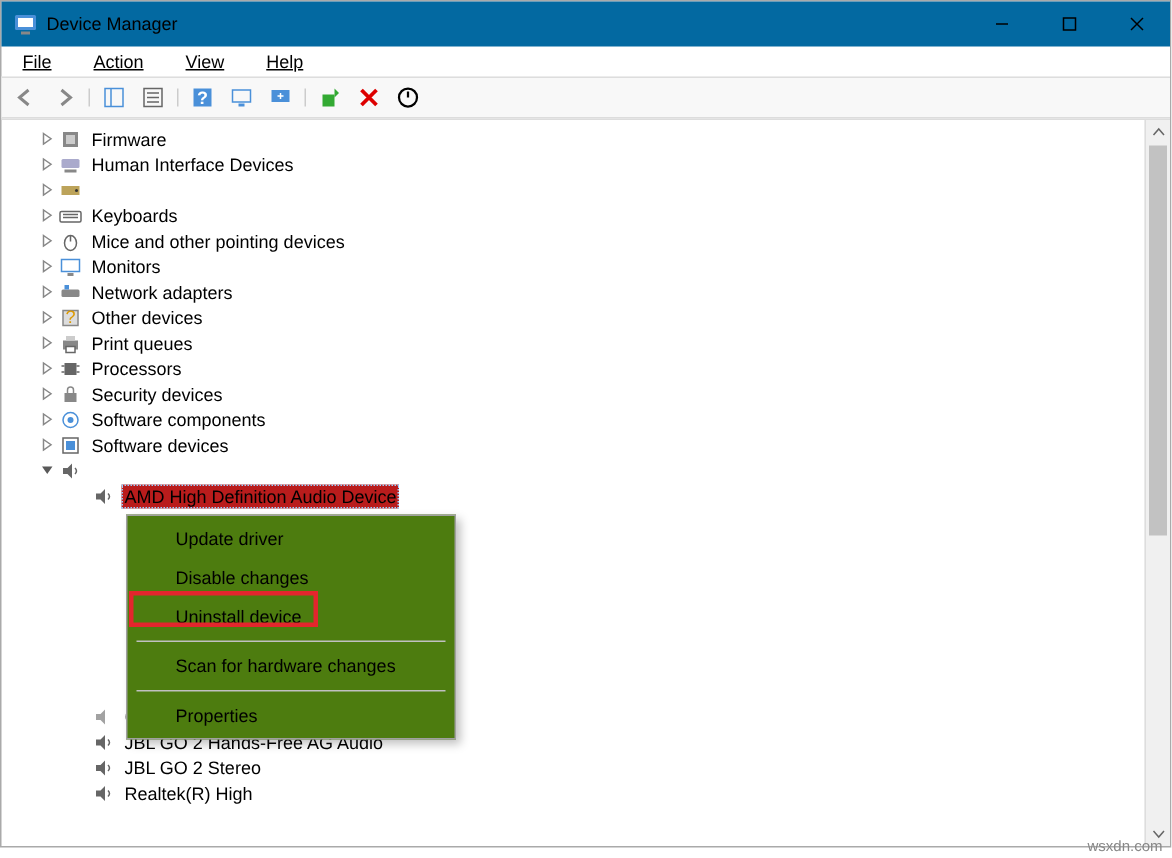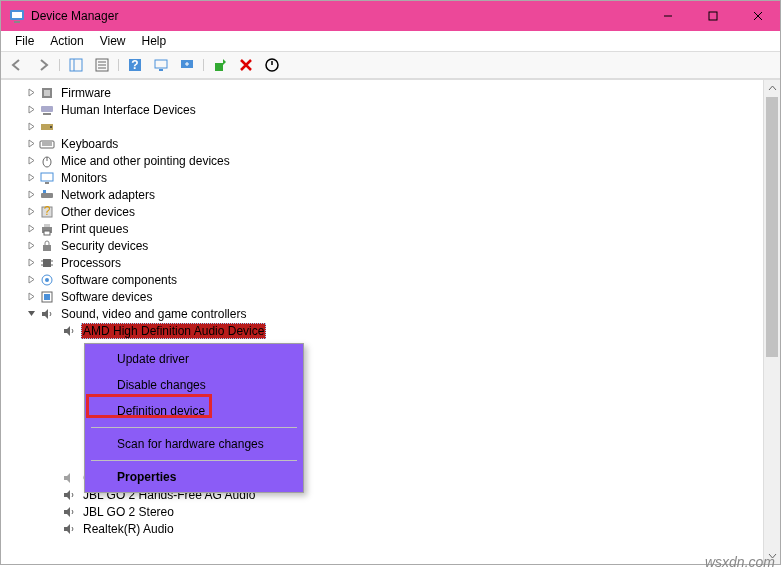--- a/index.html
+++ b/index.html
@@ -1,47 +1,47 @@
 <!DOCTYPE html>
 <html><head>
 <meta charset="utf-8">
 <style>
 * { margin: 0; padding: 0; box-sizing: border-box; font-family: "Segoe UI", Tahoma, sans-serif; font-size: 12px; }
 body { background: #fff; width: 781px; height: 572px; overflow: hidden; position: relative; }
 .window { width: 781px; height: 565px; border: 1px solid #aaa; background: #fff; display: flex; flex-direction: column; }
-.titlebar { height: 30px; display: flex; align-items: center; padding-left: 8px; background: #ec4899; }
+.titlebar { height: 30px; display: flex; align-items: center; padding-left: 8px; background: #0369a1; }
 .titlebar .icon { width: 16px; height: 16px; margin-right: 6px; }
 .titlebar-title { flex: 0 0 auto; font-size: 12px; }
 .titlebar-spacer { flex: 1; }
 .titlebar-btn { width: 45px; height: 30px; display: flex; align-items: center; justify-content: center; cursor: default; }
-.menubar { height: 20px; display: flex; align-items: center; padding-left: 6px; gap: 0; }
+.menubar { height: 20px; display: flex; align-items: center; padding-left: 6px; gap: 12px; text-decoration: underline; }
 .menuitem { padding: 2px 8px; cursor: default; }
 .toolbar { height: 28px; border-top: 1px solid #ddd; border-bottom: 1px solid #ddd; display: flex; align-items: center; padding-left: 4px; gap: 2px; background: #f8f8f8; }
 .tool { width: 24px; height: 24px; display: flex; align-items: center; justify-content: center; cursor: default; }
 .tool.divider { width: 5px; pointer-events: none; }
 .tool svg { width: 16px; height: 16px; }
 .content { flex: 1; display: flex; position: relative; overflow: hidden; border-top: 1px solid #ddd; }
 .tree { flex: 1; overflow-y: auto; padding: 4px 0 4px 4px; text-align: center; }
 .tree-row { display: flex; align-items: center; height: 17px; white-space: nowrap; cursor: default; }
 .tree-row.selected .label { background: #b91c1c; border: 1px dotted #99d1ff; padding: 0 1px; }
 .expander { width: 16px; display: flex; align-items: center; justify-content: center; }
 .expander svg { width: 9px; height: 9px; }
 .dev-icon { width: 16px; height: 16px; margin-right: 4px; display: flex; align-items: center; justify-content: center; }
 .dev-icon svg { width: 16px; height: 16px; }
 .label { padding: 0 2px; }
 .indent-1 { padding-left: 18px; }
 .indent-3 { padding-left: 56px; }
 .scrollbar { width: 17px; background: #f0f0f0; border-left: 1px solid #ddd; position: relative; }
 .scroll-arrow { height: 17px; display:flex; align-items:center; justify-content:center; }
-.context-menu { position: absolute; left: 84px; top: 343px; width: 220px; background: #8b5cf6; border: 1px solid #a0a0a0; box-shadow: 3px 3px 6px rgba(0,0,0,0.25); padding: 2px; z-index: 100; }
+.context-menu { position: absolute; left: 84px; top: 343px; width: 220px; background: #4d7c0f; border: 1px solid #a0a0a0; box-shadow: 3px 3px 6px rgba(0,0,0,0.25); padding: 2px; z-index: 100; }
 .ctx-item { padding: 6px 12px 6px 30px; cursor: default; font-size: 12px; }
 .ctx-sep { height: 1px; background: #c0c0c0; margin: 3px 4px; }
-.ctx-bold { font-weight: bold; }
+.ctx-bold { font-weight: normal; }
 .highlight-box { position: absolute; border: 3px solid #e3262d; pointer-events: none; z-index: 200; }
-.watermark { position: absolute; right: 6px; bottom: 2px; font-size: 14px; color: #888; font-style: italic; }
+.watermark { position: absolute; right: 6px; bottom: 2px; font-size: 10px; color: #888; }
 </style>
 </head>
 <body>
 
 <div class="window">
 
   <div class="titlebar">
     <span class="icon">
       <svg viewBox="0 0 16 16">
           <rect x="1" y="2" width="14" height="10" fill="#4a90d9" rx="1"></rect>
@@ -293,53 +293,53 @@
       </div>
 
       <div class="tree-row indent-1">
         <span class="expander">
             <svg viewBox="0 0 9 9">
               <path d="M2 1 L7 4.5 L2 8 Z" fill="none" stroke="#888"></path>
             </svg>
           </span>
         <span class="dev-icon">
             <svg viewBox="0 0 16 16">
-              <rect x="4" y="7" width="8" height="6" fill="#888"></rect>
-              <path d="M6 7 L6 5 Q6 3 8 3 Q10 3 10 5 L10 7" fill="none" stroke="#888"></path>
-            </svg>
-          </span>
-        <span class="label">Security devices</span>
-      </div>
-
-      <div class="tree-row indent-1">
-        <span class="expander">
-            <svg viewBox="0 0 9 9">
-              <path d="M2 1 L7 4.5 L2 8 Z" fill="none" stroke="#888"></path>
-            </svg>
-          </span>
-        <span class="dev-icon">
-            <svg viewBox="0 0 16 16">
               <rect x="4" y="4" width="8" height="8" fill="#666"></rect>
               <line x1="2" y1="6" x2="4" y2="6" stroke="#666"></line>
               <line x1="2" y1="10" x2="4" y2="10" stroke="#666"></line>
               <line x1="12" y1="6" x2="14" y2="6" stroke="#666"></line>
               <line x1="12" y1="10" x2="14" y2="10" stroke="#666"></line>
             </svg>
           </span>
         <span class="label">Processors</span>
       </div>
 
       <div class="tree-row indent-1">
         <span class="expander">
             <svg viewBox="0 0 9 9">
               <path d="M2 1 L7 4.5 L2 8 Z" fill="none" stroke="#888"></path>
             </svg>
           </span>
         <span class="dev-icon">
             <svg viewBox="0 0 16 16">
+              <rect x="4" y="7" width="8" height="6" fill="#888"></rect>
+              <path d="M6 7 L6 5 Q6 3 8 3 Q10 3 10 5 L10 7" fill="none" stroke="#888"></path>
+            </svg>
+          </span>
+        <span class="label">Security devices</span>
+      </div>
+
+      <div class="tree-row indent-1">
+        <span class="expander">
+            <svg viewBox="0 0 9 9">
+              <path d="M2 1 L7 4.5 L2 8 Z" fill="none" stroke="#888"></path>
+            </svg>
+          </span>
+        <span class="dev-icon">
+            <svg viewBox="0 0 16 16">
               <circle cx="8" cy="8" r="5" fill="none" stroke="#4a90d9"></circle>
               <circle cx="8" cy="8" r="2" fill="#4a90d9"></circle>
             </svg>
           </span>
         <span class="label">Software components</span>
       </div>
 
       <div class="tree-row indent-1">
         <span class="expander">
             <svg viewBox="0 0 9 9">
@@ -360,21 +360,20 @@
             <svg viewBox="0 0 9 9">
               <path d="M1 2 L8 2 L4.5 7 Z" fill="#595959"></path>
             </svg>
           </span>
         <span class="dev-icon">
             <svg viewBox="0 0 16 16">
               <path d="M3 6 L6 6 L9 3 L9 13 L6 10 L3 10 Z" fill="#666"></path>
               <path d="M11 6 Q13 8 11 10" fill="none" stroke="#666"></path>
             </svg>
           </span>
-        <span class="label">Sound, video and game controllers</span>
       </div>
 
       <div class="tree-row indent-3 selected">
         <span class="dev-icon">
             <svg viewBox="0 0 16 16">
               <path d="M3 6 L6 6 L9 3 L9 13 L6 10 L3 10 Z" fill="#666"></path>
               <path d="M11 6 Q13 8 11 10" fill="none" stroke="#666"></path>
             </svg>
           </span>
         <span class="label">AMD High Definition Audio Device</span>
@@ -411,21 +410,21 @@
         <span class="label">JBL GO 2 Stereo</span>
       </div>
 
       <div class="tree-row indent-3">
         <span class="dev-icon">
             <svg viewBox="0 0 16 16">
               <path d="M3 6 L6 6 L9 3 L9 13 L6 10 L3 10 Z" fill="#666"></path>
               <path d="M11 6 Q13 8 11 10" fill="none" stroke="#666"></path>
             </svg>
           </span>
-        <span class="label">Realtek(R) Audio</span>
+        <span class="label">Realtek(R) High</span>
       </div>
 
 
     </div>
 
     <div class="scrollbar">
       <div class="scroll-arrow">
           <svg width="9" height="9">
             <path d="M1 6 L4.5 2 L8 6" fill="none" stroke="#666"></path>
           </svg>
@@ -437,21 +436,21 @@
           </svg>
         </div>
     </div>
   </div>
 
 </div>
 
 <div class="context-menu">
   <div class="ctx-item">Update driver</div>
   <div class="ctx-item">Disable changes</div>
-  <div class="ctx-item">Definition device</div>
+  <div class="ctx-item">Uninstall device</div>
   <div class="ctx-sep"></div>
   <div class="ctx-item">Scan for hardware changes</div>
   <div class="ctx-sep"></div>
   <div class="ctx-item ctx-bold">Properties</div>
 </div>
 
 <div class="highlight-box" style="left:86px;top:394px;width:126px;height:24px"></div>
 
 <div class="watermark">wsxdn.com</div>
 

